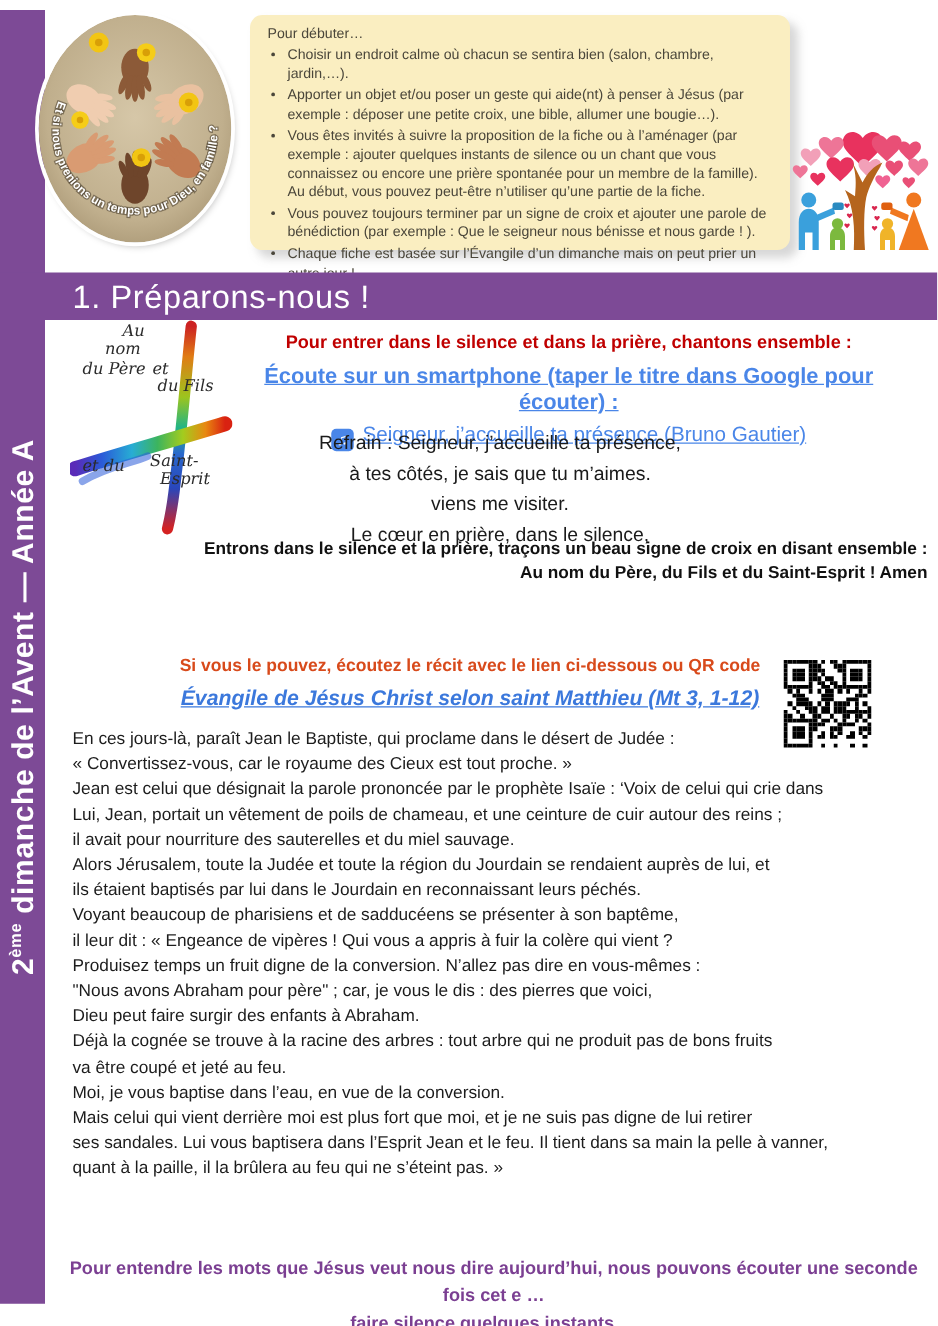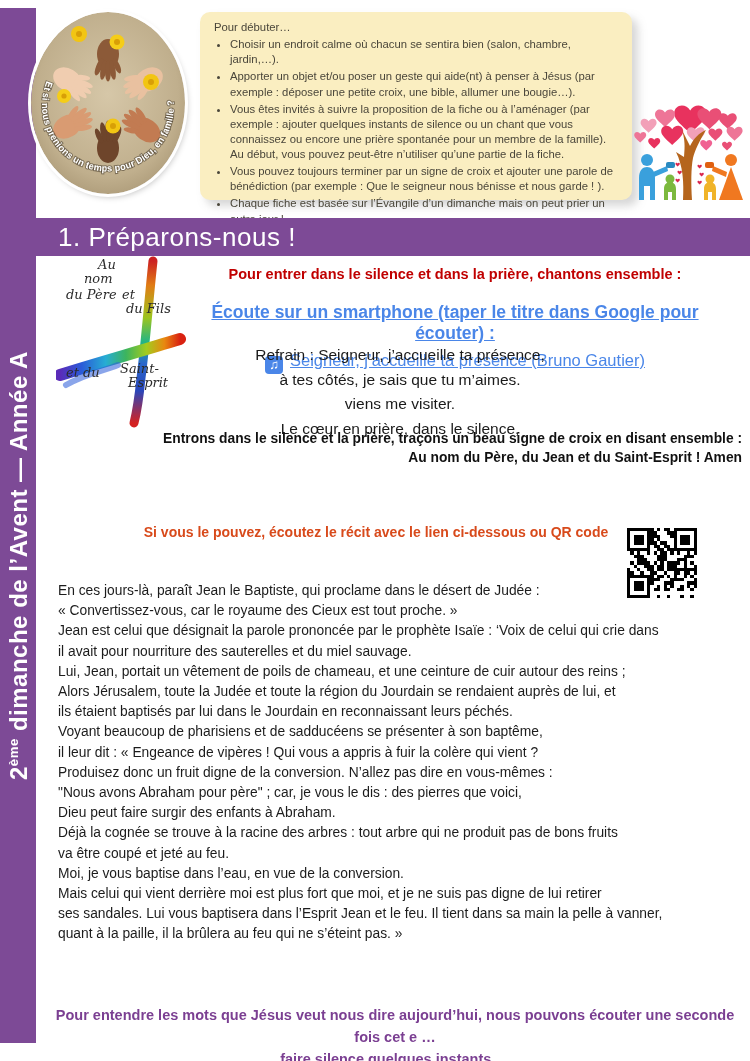--- a/index.html
+++ b/index.html
@@ -26,21 +26,21 @@
         font-size:26px;letter-spacing:.5px;}
   .banner1{top:218px;height:38px;line-height:38px;}
   .banner2{top:478px;height:39px;line-height:39px;}
   .banner span{padding-left:58px;}
   
   .cross{position:absolute;left:56px;top:253px;width:130px;height:178px;}
   .cross text{font-family:"DejaVu Serif",serif;font-style:italic;font-size:13px;fill:#2b2b2b;}
   
   .s1col{position:absolute;left:190px;top:266px;width:530px;text-align:center;}
   .lead-red{color:#c00000;font-weight:bold;font-size:14.5px;}
-  .link1{display:block;margin-top:20px;color:#4a86e8;font-weight:bold;font-size:17.5px;
+  .link1{display:block;margin-top:8px;color:#4a86e8;font-weight:bold;font-size:17.5px;
         text-decoration:underline;cursor:pointer;}
   .songline{margin-top:7px;font-size:16.5px;}
   .note-icon{display:inline-block;width:18px;height:18px;background:#4a86e8;border-radius:4px;
         color:#fff;font-size:13px;line-height:18px;text-align:center;vertical-align:-3px;margin-right:7px;}
   .link2{color:#4a86e8;text-decoration:underline;cursor:pointer;}
   .refrain{position:absolute;left:140px;top:343px;width:520px;text-align:center;
         font-size:15.5px;line-height:24.5px;color:#1a1a1a;}
   .instr{position:absolute;left:42px;top:429px;width:700px;text-align:right;
         font-weight:bold;font-size:13.8px;line-height:19px;color:#111;}
   
@@ -213,26 +213,27 @@
 
   <div class="refrain">
     <div>Refrain : Seigneur, j’accueille ta présence,</div>
     <div>à tes côtés, je sais que tu m’aimes.</div>
     <div>viens me visiter.</div>
     <div>Le cœur en prière, dans le silence,</div>
   </div>
 
   <div class="instr">
     <div>Entrons dans le silence et la prière, traçons un beau signe de croix en disant ensemble :</div>
-    <div>Au nom du Père, du Jean et du Saint-Esprit ! Amen</div>
+    <div>Au nom du Père, du Fils et du Saint-Esprit ! Amen</div>
   </div>
 
 
   <div class="s2col">
     <div class="lead-orange">Si vous le pouvez, écoutez le récit avec le lien ci-dessous ou QR code</div>
+    <a class="gospel-link">Évangile de Jésus Christ selon saint Matthieu (Mt 3, 1-12)</a>
   </div>
 
   <div class="qr">
       <i style="left:0%;top:0%"></i>
       <i style="left:4.761904761904762%;top:0%"></i>
       <i style="left:9.523809523809524%;top:0%"></i>
       <i style="left:14.285714285714286%;top:0%"></i>
       <i style="left:19.047619047619047%;top:0%"></i>
       <i style="left:23.80952380952381%;top:0%"></i>
       <i style="left:28.571428571428573%;top:0%"></i>
@@ -470,27 +471,27 @@
       <i style="left:42.857142857142854%;top:95.23809523809524%"></i>
       <i style="left:57.142857142857146%;top:95.23809523809524%"></i>
       <i style="left:76.19047619047619%;top:95.23809523809524%"></i>
       <i style="left:90.47619047619048%;top:95.23809523809524%"></i>
     </div>
 
   <div class="gospel">
     <div>En ces jours-là, paraît Jean le Baptiste, qui proclame dans le désert de Judée :</div>
     <div>« Convertissez-vous, car le royaume des Cieux est tout proche. »</div>
     <div>Jean est celui que désignait la parole prononcée par le prophète Isaïe : ‘Voix de celui qui crie dans</div>
+    <div>Lui, Jean, portait un vêtement de poils de chameau, et une ceinture de cuir autour des reins ;</div>
     <div>il avait pour nourriture des sauterelles et du miel sauvage.</div>
-    <div>Lui, Jean, portait un vêtement de poils de chameau, et une ceinture de cuir autour des reins ;</div>
     <div>Alors Jérusalem, toute la Judée et toute la région du Jourdain se rendaient auprès de lui, et</div>
     <div>ils étaient baptisés par lui dans le Jourdain en reconnaissant leurs péchés.</div>
     <div>Voyant beaucoup de pharisiens et de sadducéens se présenter à son baptême,</div>
     <div>il leur dit : « Engeance de vipères ! Qui vous a appris à fuir la colère qui vient ?</div>
-    <div>Produisez donc un fruit digne de la conversion. N’allez pas dire en vous-mêmes :</div>
+    <div>Produisez temps un fruit digne de la conversion. N’allez pas dire en vous-mêmes :</div>
     <div>"Nous avons Abraham pour père" ; car, je vous le dis : des pierres que voici,</div>
     <div>Dieu peut faire surgir des enfants à Abraham.</div>
     <div>Déjà la cognée se trouve à la racine des arbres : tout arbre qui ne produit pas de bons fruits</div>
     <div>va être coupé et jeté au feu.</div>
     <div>Moi, je vous baptise dans l’eau, en vue de la conversion.</div>
     <div>Mais celui qui vient derrière moi est plus fort que moi, et je ne suis pas digne de lui retirer</div>
     <div>ses sandales. Lui vous baptisera dans l’Esprit Jean et le feu. Il tient dans sa main la pelle à vanner,</div>
     <div>quant à la paille, il la brûlera au feu qui ne s’éteint pas. »</div>
   </div>
 

